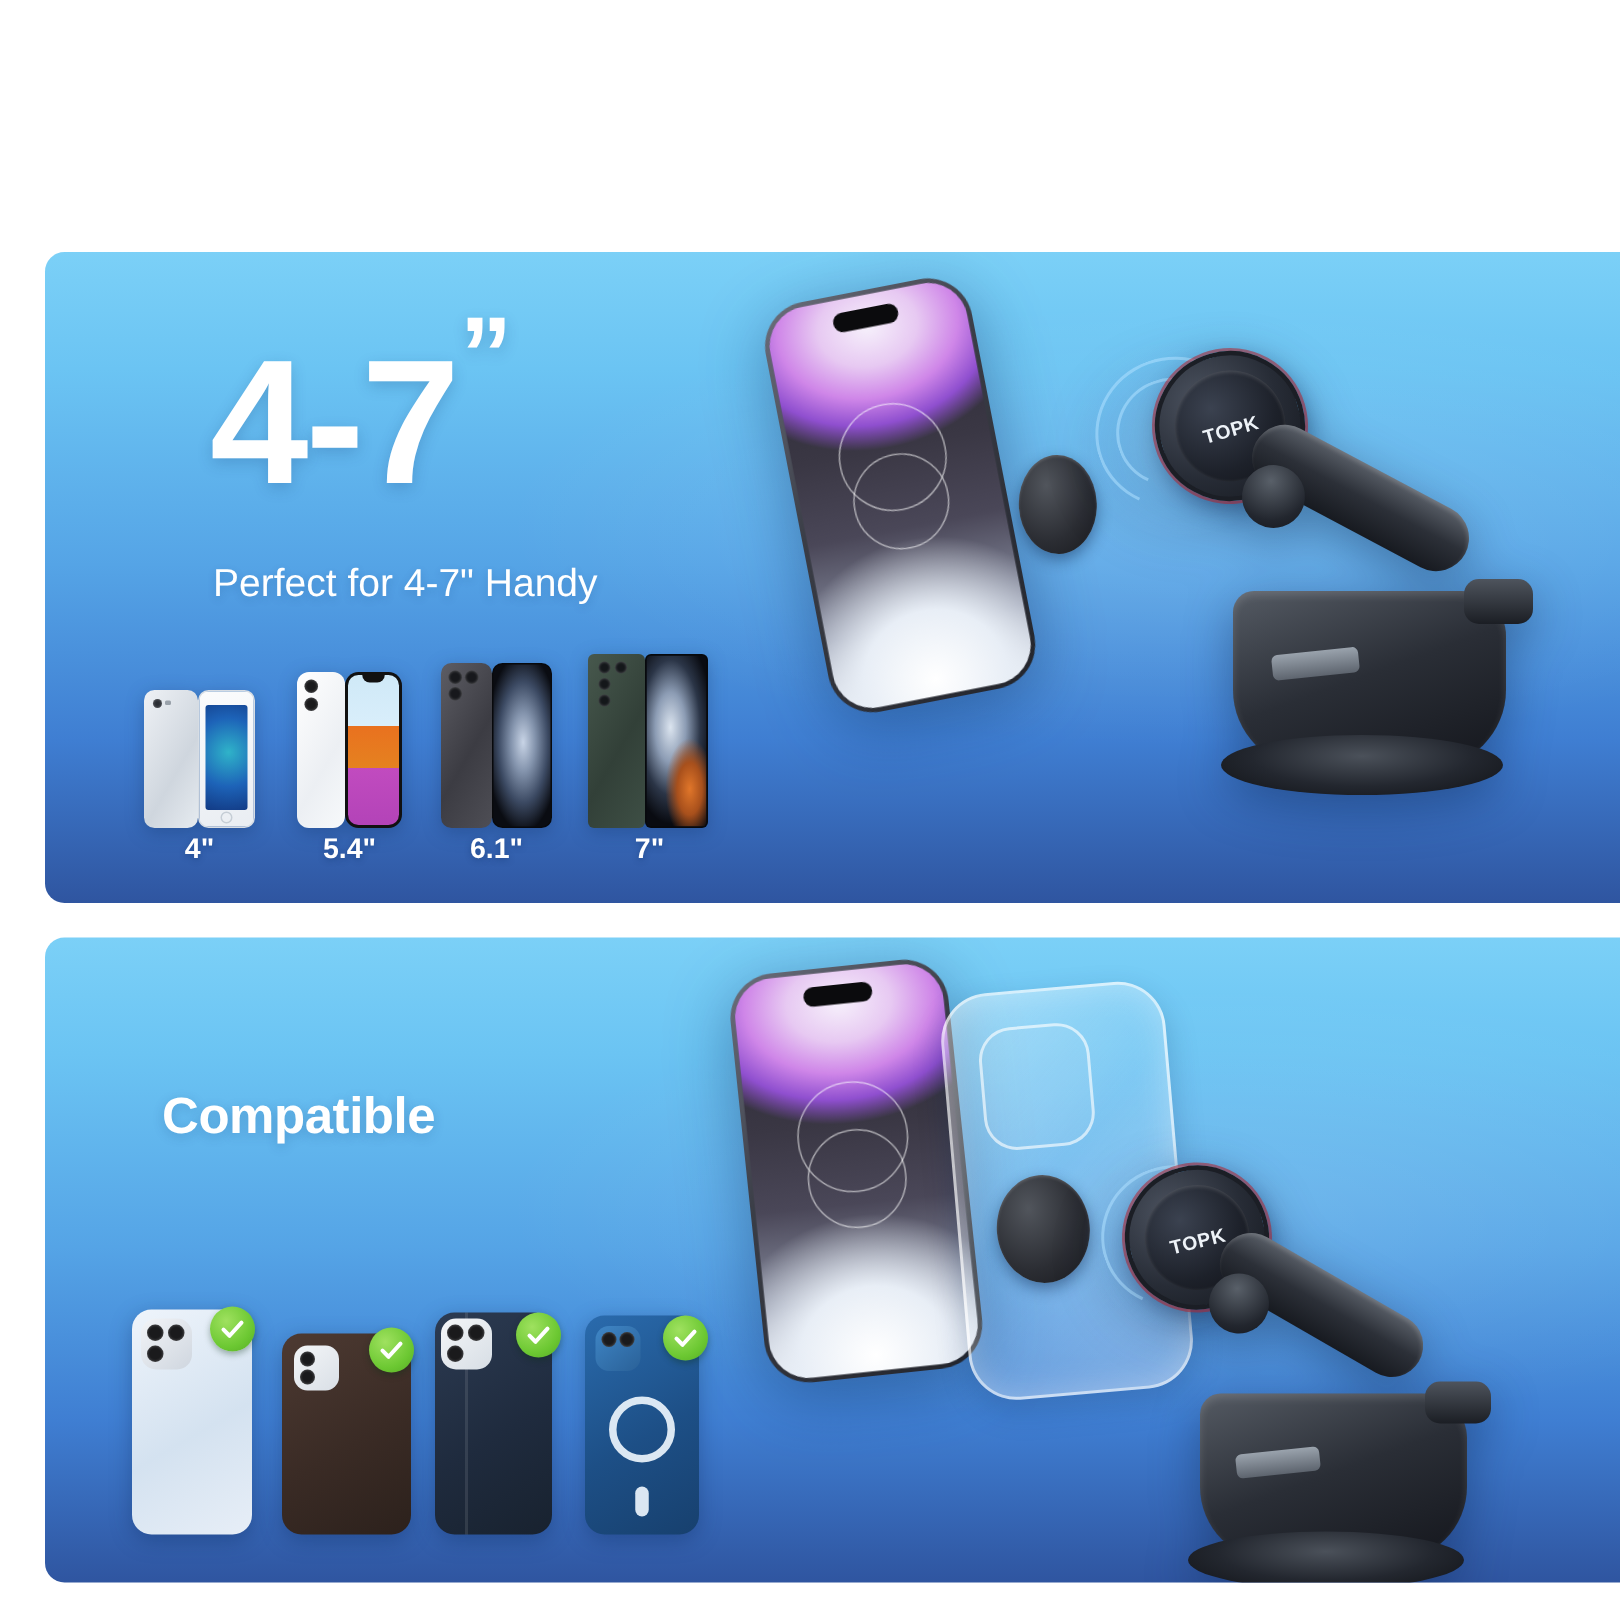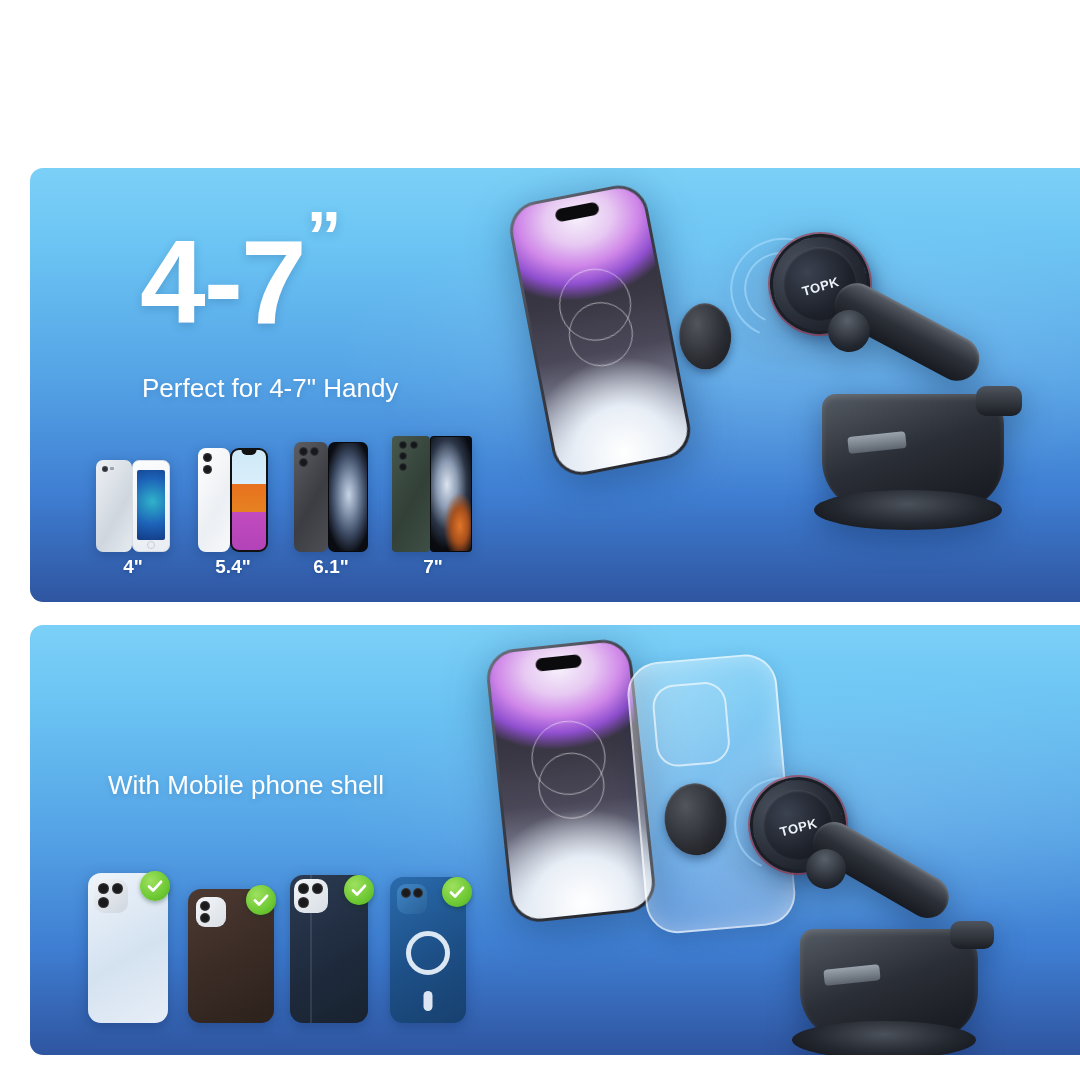--- a/index.html
+++ b/index.html
@@ -266,21 +266,21 @@
       <div style="position:absolute; left:104px; top:292px; width:188px; height:40px; border-radius:50%;
                   background:radial-gradient(ellipse at 50% 35%, #4b515a, #23272f 55%, #101216);"></div>
       <div style="position:absolute; left:266px; top:188px; width:46px; height:30px; border-radius:10px;
                   background:linear-gradient(180deg,#4e545d,#1b1e24);"></div>
     </div>
   </div>
 
   <div class="panel" id="panel-2">
     <div class="vignette"></div>
 
-    <div class="p2-sub">With Mobile phone shell</div>
+    <div class="p2-title">Compatible</div>
 
     <div class="case-row">
 
       <div style="position:absolute; left:16px; bottom:0; width:86px; height:156px;">
         <div class="case" style="left:0; bottom:0; width:80px; height:150px; position:absolute;
                     background:linear-gradient(150deg,#eef4fb,#d4e2f0 55%,#e7eef7);">
           <div style="position:absolute; left:6px; top:6px; width:34px; height:34px; border-radius:10px;
                       background:linear-gradient(140deg,#f2f4f7,#cfd6df);">
             <div class="cam" style="left:4px; top:4px; width:11px; height:11px;"></div>
             <div class="cam" style="left:18px; top:4px; width:11px; height:11px;"></div>

